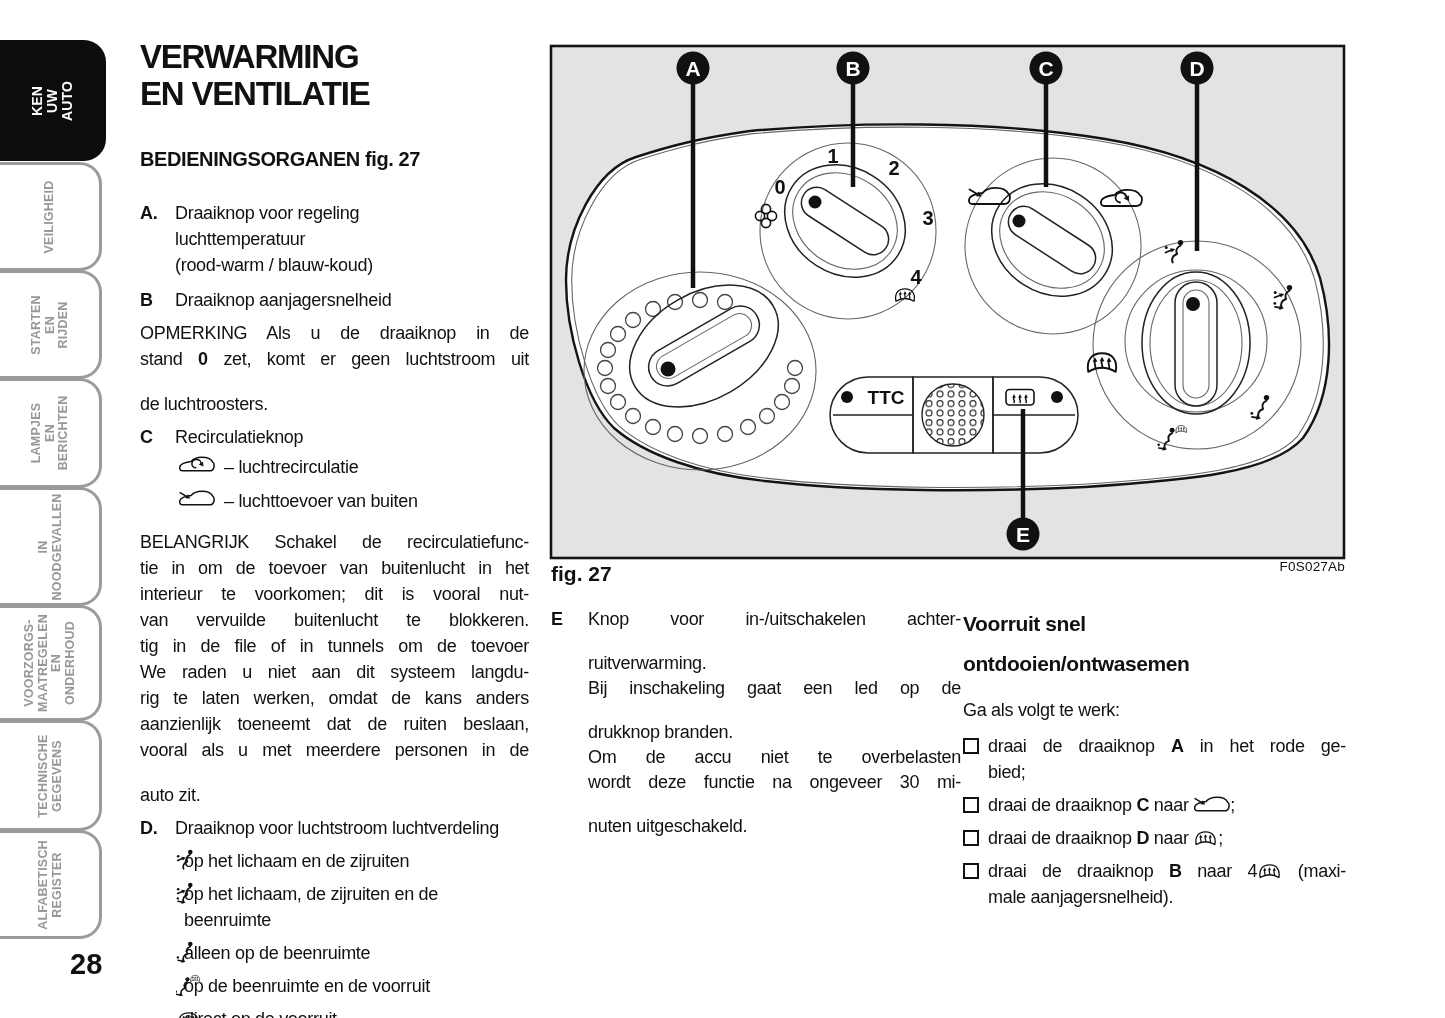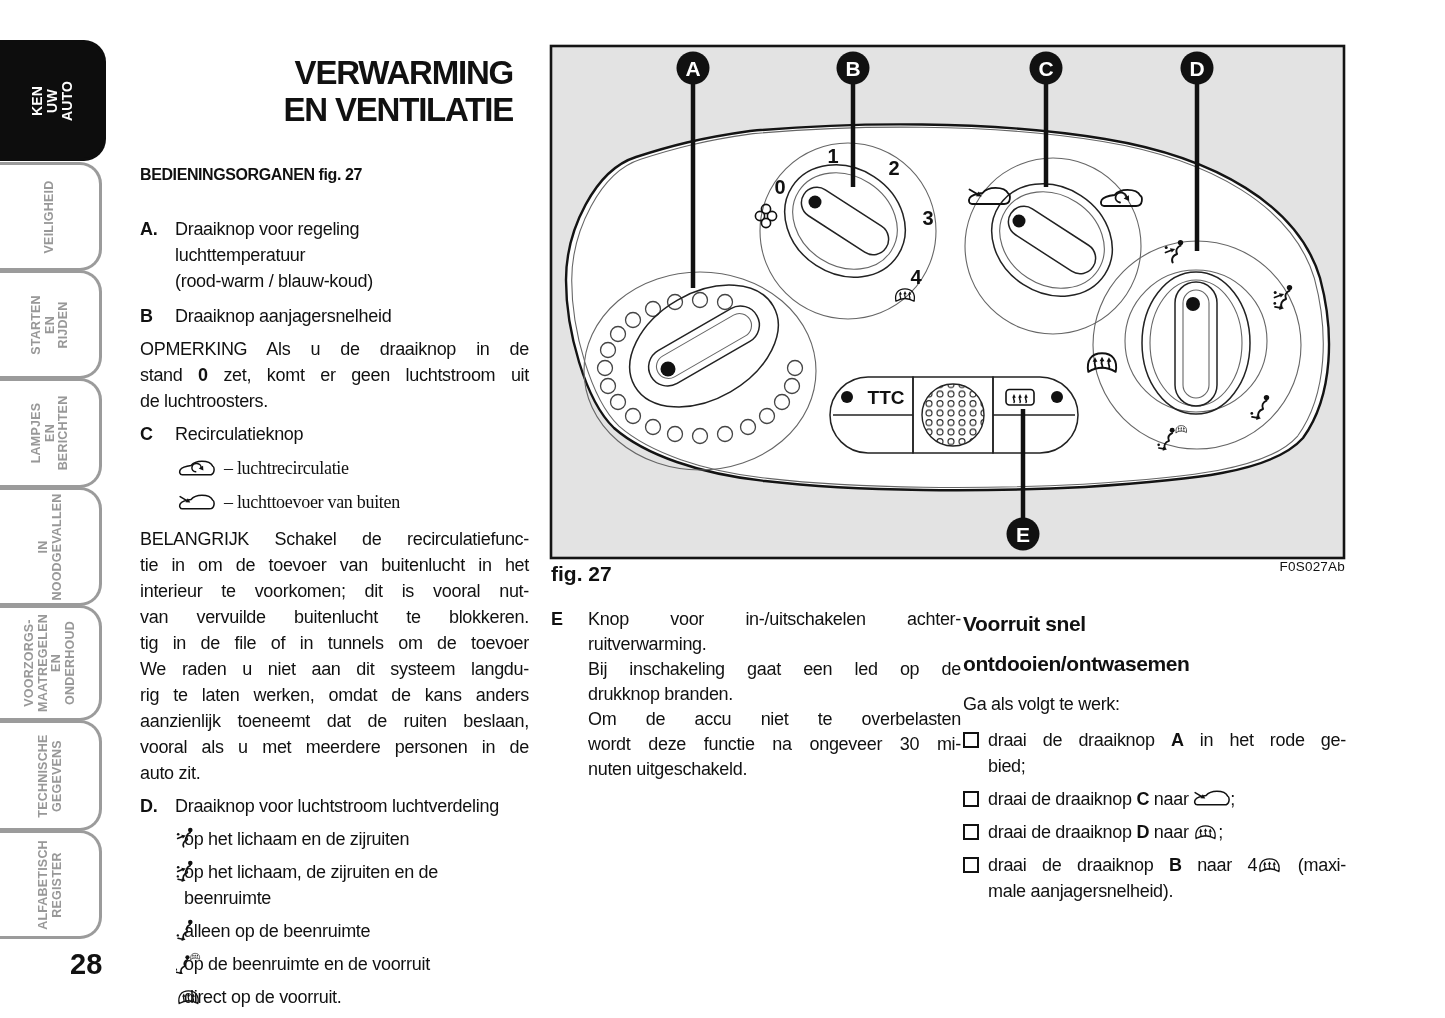--- a/index.html
+++ b/index.html
@@ -13,29 +13,29 @@
        transform:translate(-50%,-50%) rotate(-90deg);
        white-space:pre-line;text-align:center;font-weight:bold;
        font-size:12.5px;line-height:13.5px;letter-spacing:.2px;color:#989898;}
   .tab.active .tab-inner{color:#fff;font-size:14px;line-height:15px;}
   .page-number{position:absolute;left:70px;top:948px;font-size:29px;font-weight:bold;}
   
   .maincol{position:absolute;left:140px;top:38px;width:389px;
        font-size:18px;letter-spacing:-.3px;line-height:26px;}
   .title{font-size:33px;line-height:37px;font-weight:bold;letter-spacing:-1.2px;
        white-space:pre-line;}
-  .sech{margin-top:34px;font-size:16px;font-weight:bold;letter-spacing:-.4px;}
+  .sech{margin-top:34px;font-size:20px;font-weight:bold;letter-spacing:-.4px;}
   .lrow{display:flex;margin-top:8px;}
   .lrow.first{margin-top:28px;}
   .lletter{width:35px;flex:none;font-weight:bold;}
   .lbody{white-space:pre-line;flex:1;}
   .jp{margin-top:7px;}
   .jl{text-align:justify;text-align-last:justify;}
-  .jle{text-align:justify;text-align-last:left;}
-  .icrow{display:flex;align-items:center;height:34px;padding-left:38px;font-family:Liberation Serif, serif;}
+  .jle{text-align:justify;text-align-last:left;margin-top:19px;}
+  .icrow{display:flex;height:34px;padding-left:38px;}
   .icrow .ic{flex:none;margin-right:9px;}
   .drow{display:flex;margin-top:7px;}
   .dic{width:44px;flex:none;padding-left:36px;box-sizing:border-box;}
   .ic{display:inline-block;vertical-align:-4px;}
   .ic-car{width:37px;height:21px;}
   .ic-shield{width:25px;height:18px;vertical-align:-3px;}
   .ic-person{width:26px;height:22px;}
   
   .figwrap{position:absolute;left:549px;top:44px;}
   .figcaption{position:absolute;left:551px;top:562px;font-size:21px;font-weight:bold;}
@@ -57,21 +57,21 @@
        font-family:"Liberation Sans",sans-serif;}
   
   .eblock{position:absolute;left:551px;top:607px;width:410px;
        font-size:18px;letter-spacing:-.3px;line-height:25px;display:flex;}
   .eletter{width:37px;flex:none;font-weight:bold;}
   .elines{flex:1;}
   .defrost{position:absolute;left:963px;top:604px;width:383px;
        font-size:18px;letter-spacing:-.3px;line-height:26px;}
   .defrost h3{margin:0;font-size:21px;line-height:40px;font-weight:bold;
        white-space:pre-line;letter-spacing:-.4px;}
-  .intro{margin:7px 0 10px 0;}
+  .intro{margin:13px 0 10px 0;}
   .bullet{display:flex;margin-bottom:7px;}
   .cb{width:12px;height:12px;border:2.2px solid #111;flex:none;
       margin:5px 9px 0 0;background:#fff;}
   .btext{flex:1;}
 </style>
 </head>
 <body>
 
 <svg width="0" height="0" style="position:absolute" aria-hidden="true">
   <defs>
@@ -172,21 +172,21 @@
 GEGEVENS</div>
   </div>
   <div class="tab" style="top:830px;height:103px;">
     <div class="tab-inner">ALFABETISCH
 REGISTER</div>
   </div>
 </nav>
 <div class="page-number">28</div>
 
 <main class="maincol">
-  <h1 class="title" style="margin:16px;text-align:right;">VERWARMING
+  <h1 class="title" style="margin:0;">VERWARMING
 EN VENTILATIE</h1>
   <h2 class="sech">BEDIENINGSORGANEN fig. 27</h2>
 
   <div class="lrow first">
     <span class="lletter">A.</span>
     <span class="lbody">Draaiknop voor regeling
 luchttemperatuur
 (rood-warm / blauw-koud)</span>
   </div>
   <div class="lrow" style="margin-top:9px;">

